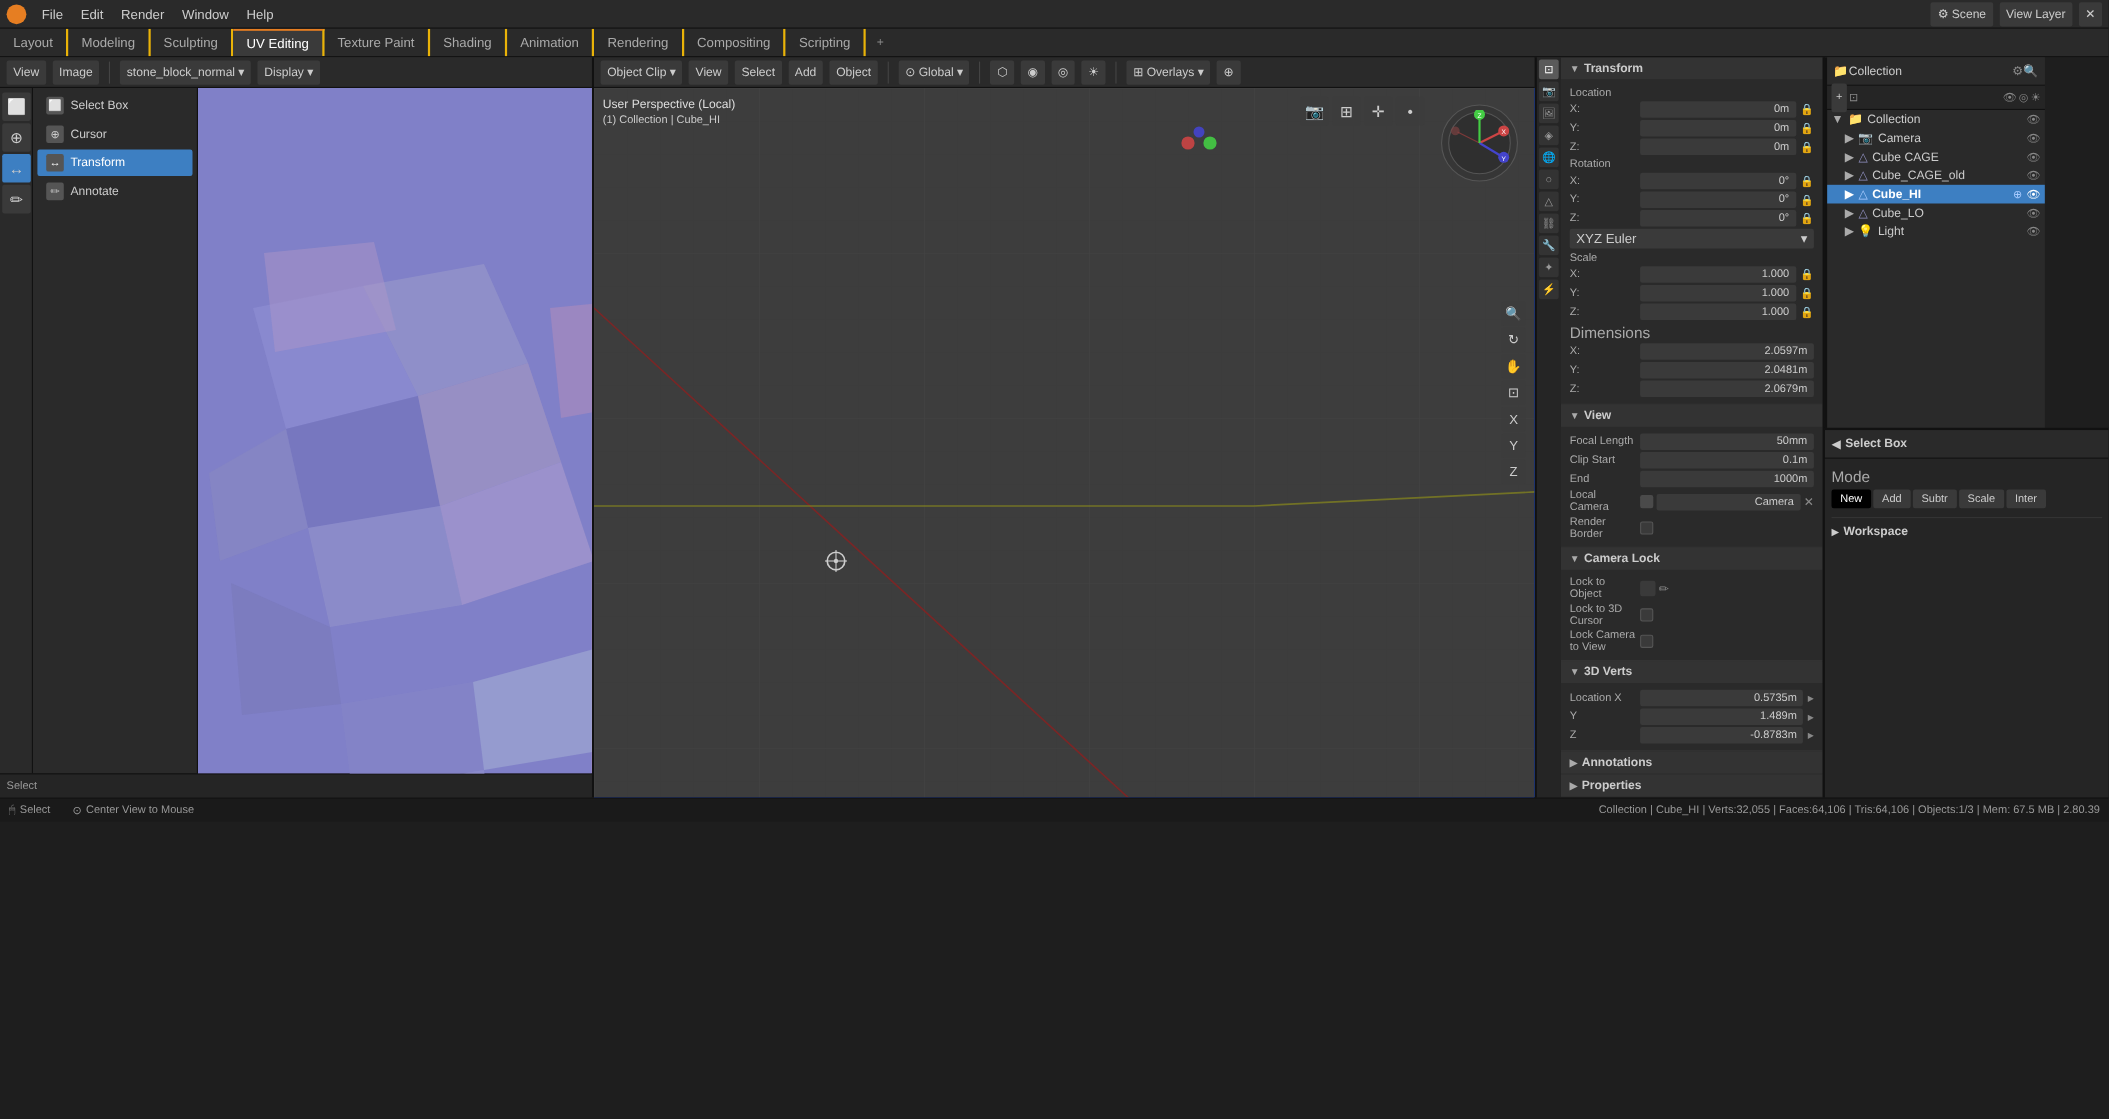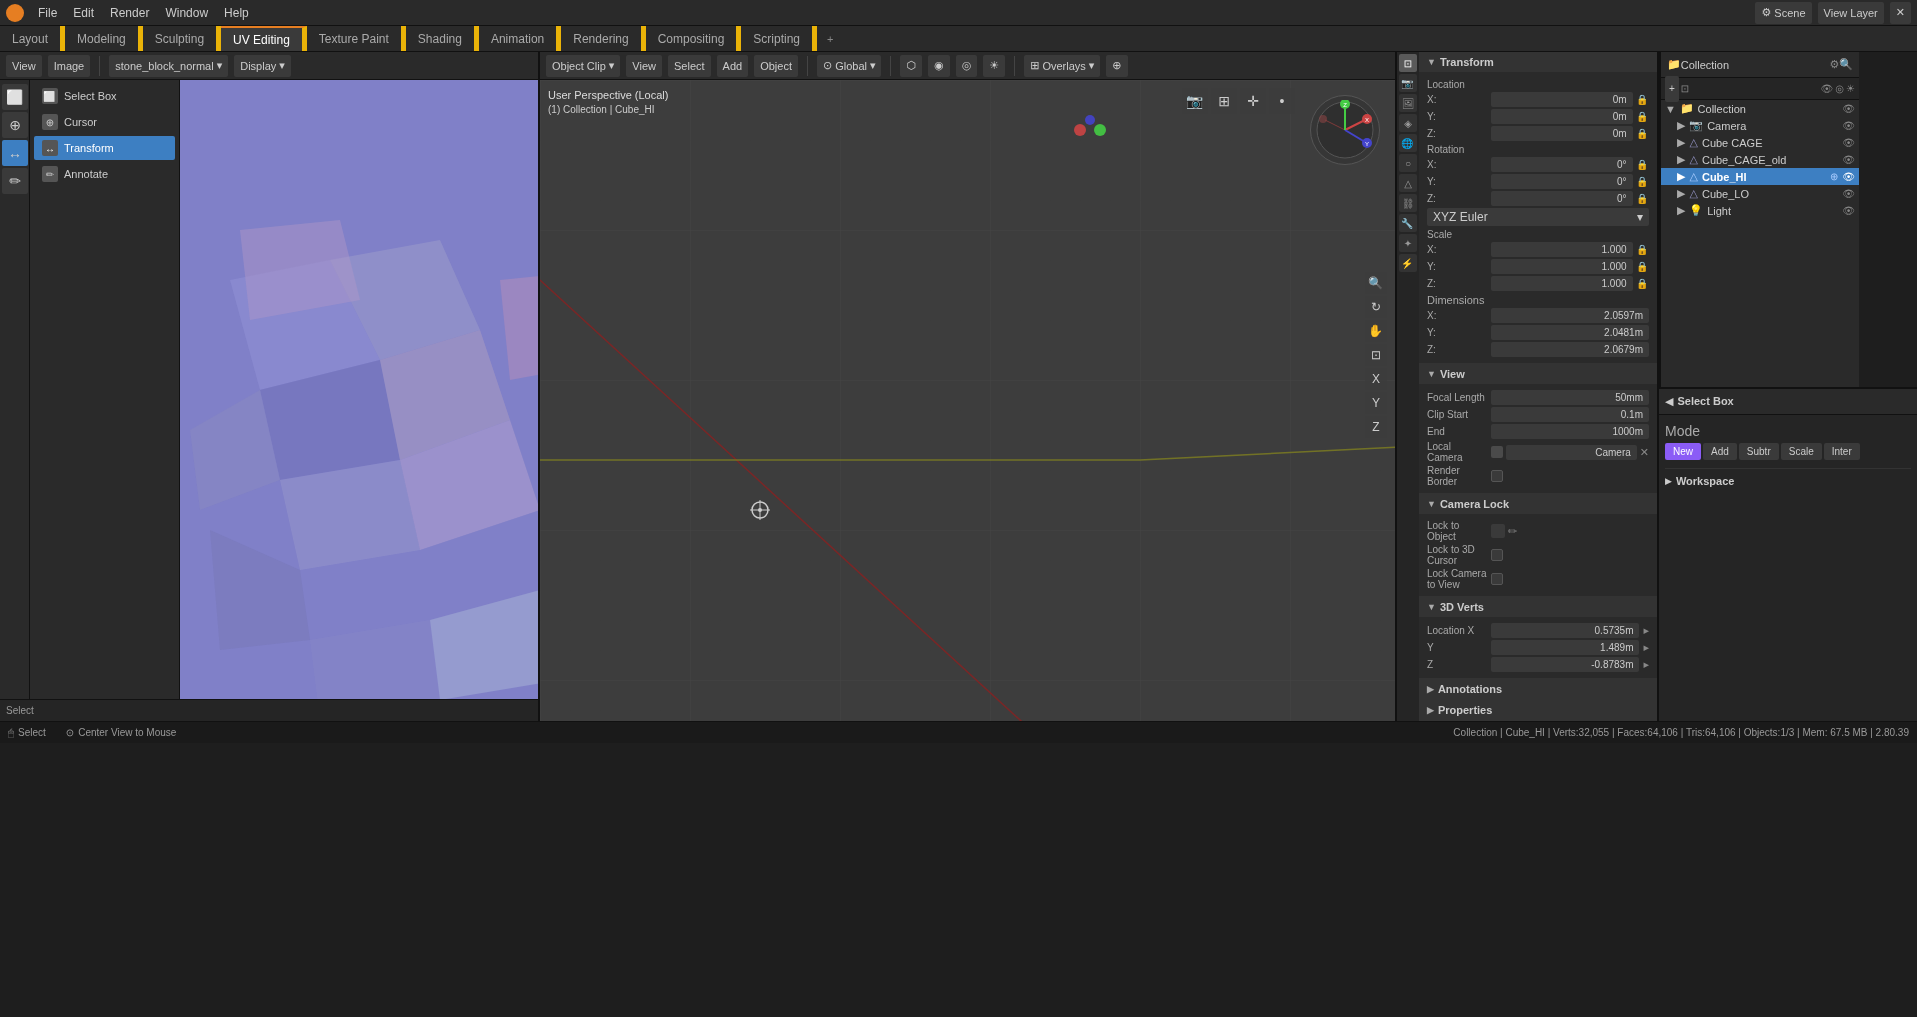--- a/index.html
+++ b/index.html
@@ -45,21 +45,21 @@
       background: #2a2a2a;
       display: flex;
       align-items: center;
       border-bottom: 1px solid #111;
     }
     .ws-tab {
       padding: 4px 12px;
       color: #aaa;
       font-size: 12px;
       cursor: pointer;
-      border-right: 5px solid #eab308;
+      border-right: 2px solid #eab308;
       height: 100%;
       display: flex;
       align-items: center;
     }
     .ws-tab.active { background: #3a3a3a; color: #fff; border-top: 2px solid #e67e22; }
     .ws-tab-plus {
       padding: 4px 10px;
       color: #888;
       cursor: pointer;
     }
@@ -313,21 +313,21 @@
     }
     .mode-btn {
       padding: 3px 8px;
       background: #3a3a3a;
       border: none;
       color: #ccc;
       font-size: 10px;
       cursor: pointer;
       border-radius: 2px;
     }
-    .mode-btn.active { background: #8b5cf6; color: #fff; }
+    .mode-btn.active { background: #000000; color: #fff; }
 
     
     .viewport-side-tools {
       position: absolute;
       right: 6px;
       top: 50%;
       transform: translateY(-50%);
       display: flex;
       flex-direction: column;
       gap: 2px;
@@ -709,21 +709,21 @@
               <div class="prop-label">Y:</div>
               <div class="prop-value">1.000</div>
               <span class="lock-icon">🔒</span>
             </div>
             <div class="prop-row">
               <div class="prop-label">Z:</div>
               <div class="prop-value">1.000</div>
               <span class="lock-icon">🔒</span>
             </div>
 
-            <div style="font-size:11px;color:#aaa;margin:3px 0 1px;">Dimensions</div>
+            <div style="font-size:14px;color:#aaa;margin:3px 0 1px;">Dimensions</div>
             <div class="prop-row">
               <div class="prop-label">X:</div>
               <div class="prop-value">2.0597m</div>
             </div>
             <div class="prop-row">
               <div class="prop-label">Y:</div>
               <div class="prop-value">2.0481m</div>
             </div>
             <div class="prop-row">
               <div class="prop-label">Z:</div>

